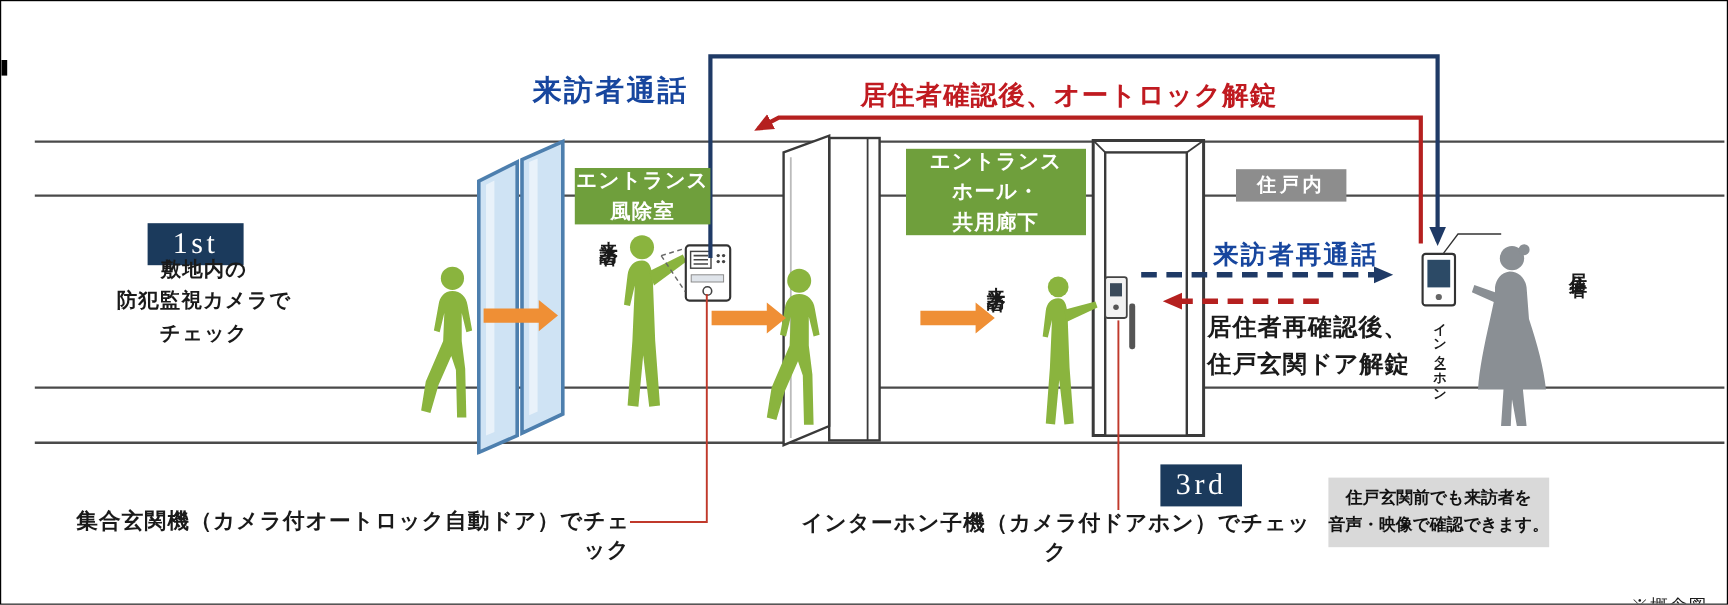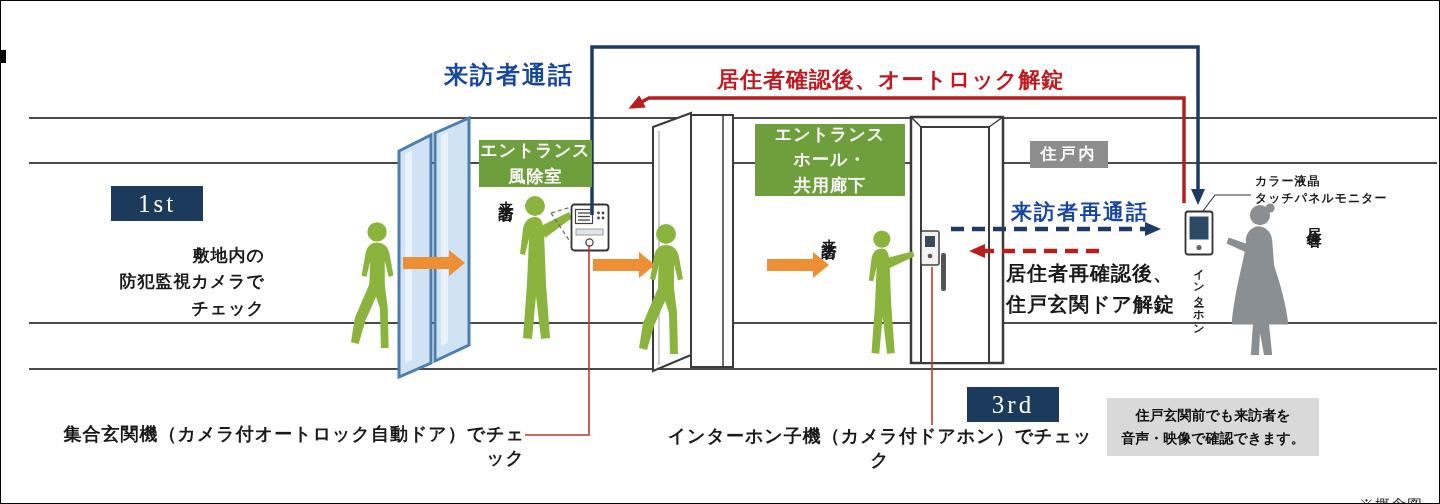--- a/index.html
+++ b/index.html
@@ -158,38 +158,36 @@
   <div class="abs flowlabel-blue" style="left:1010px;top:197px;font-size:21px">来訪者再通話</div>
   <div class="abs flowlabel-red" style="left:716px;top:64px;font-size:22px">居住者確認後、オートロック解錠</div>
   <div class="abs pre desc" style="left:1005px;top:257px;width:180px;font-size:20px;line-height:1.55;text-align:left">居住者再確認後、
 住戸玄関ドア解錠</div>
 
   <div class="abs greenbox pre" style="left:478px;top:139px;width:113px;height:47px">エントランス
 風除室</div>
   <div class="abs greenbox pre" style="left:754px;top:123px;width:150px;height:72px">エントランス
 ホール・
 共用廊下</div>
-  <div class="abs graybox" style="left:1029px;top:140px;width:78px;height:27px">住戸内</div>
+  <div class="abs graybox" style="left:1029px;top:140px;width:92px;height:27px">住戸内</div>
 
-  <div class="abs badge" style="left:110px;top:185px;width:92px;height:35px">1st</div>
-  <div class="abs pre desc" style="left:74px;top:242px;width:190px;font-size:17px;line-height:1.55;text-align:right">敷地内の
+  <div class="abs badge" style="left:122px;top:185px;width:80px;height:35px">1st</div>
+  <div class="abs pre desc" style="left:74px;top:211px;width:190px;font-size:17px;line-height:1.55;text-align:center">敷地内の
 防犯監視カメラで
 チェック</div>
 
   <div class="abs desc" style="left:58px;top:421px;width:466px;font-size:18px;text-align:right">集合玄関機（カメラ付オートロック自動ドア）でチェック</div>
 
-  <div class="abs badge" style="left:966px;top:386px;width:92px;height:35px">3rd</div>
+  <div class="abs badge" style="left:966px;top:386px;width:68px;height:35px">3rd</div>
   <div class="abs desc" style="left:666px;top:423px;width:426px;font-size:18px;text-align:center">インターホン子機（カメラ付ドアホン）でチェック</div>
 
   <div class="abs vtext" style="left:495px;top:188px;font-size:15px">来訪者</div>
   <div class="abs vtext" style="left:818px;top:226px;font-size:15px">来訪者</div>
   <div class="abs vtext" style="left:1303px;top:214px;font-size:15px">居住者</div>
 
-  <div class="abs pre desc" style="left:1254px;top:172px;width:180px;font-size:12px;line-height:1.45">カラー液晶
-タッチパネルモニター</div>
   <div class="abs vtext" style="left:1190px;top:260px;font-size:11px;letter-spacing:1px">インターホン</div>
 
-  <div class="abs notebox pre" style="left:1106px;top:397px;width:212px;height:58px">住戸玄関前でも来訪者を
+  <div class="abs notebox pre" style="left:1106px;top:397px;width:184px;height:58px">住戸玄関前でも来訪者を
 音声・映像で確認できます。</div>
 
   <div class="abs" style="left:1358px;top:495px;font-size:15px;letter-spacing:1px">※概念図</div>
 
 </div>
 
 </body></html>

